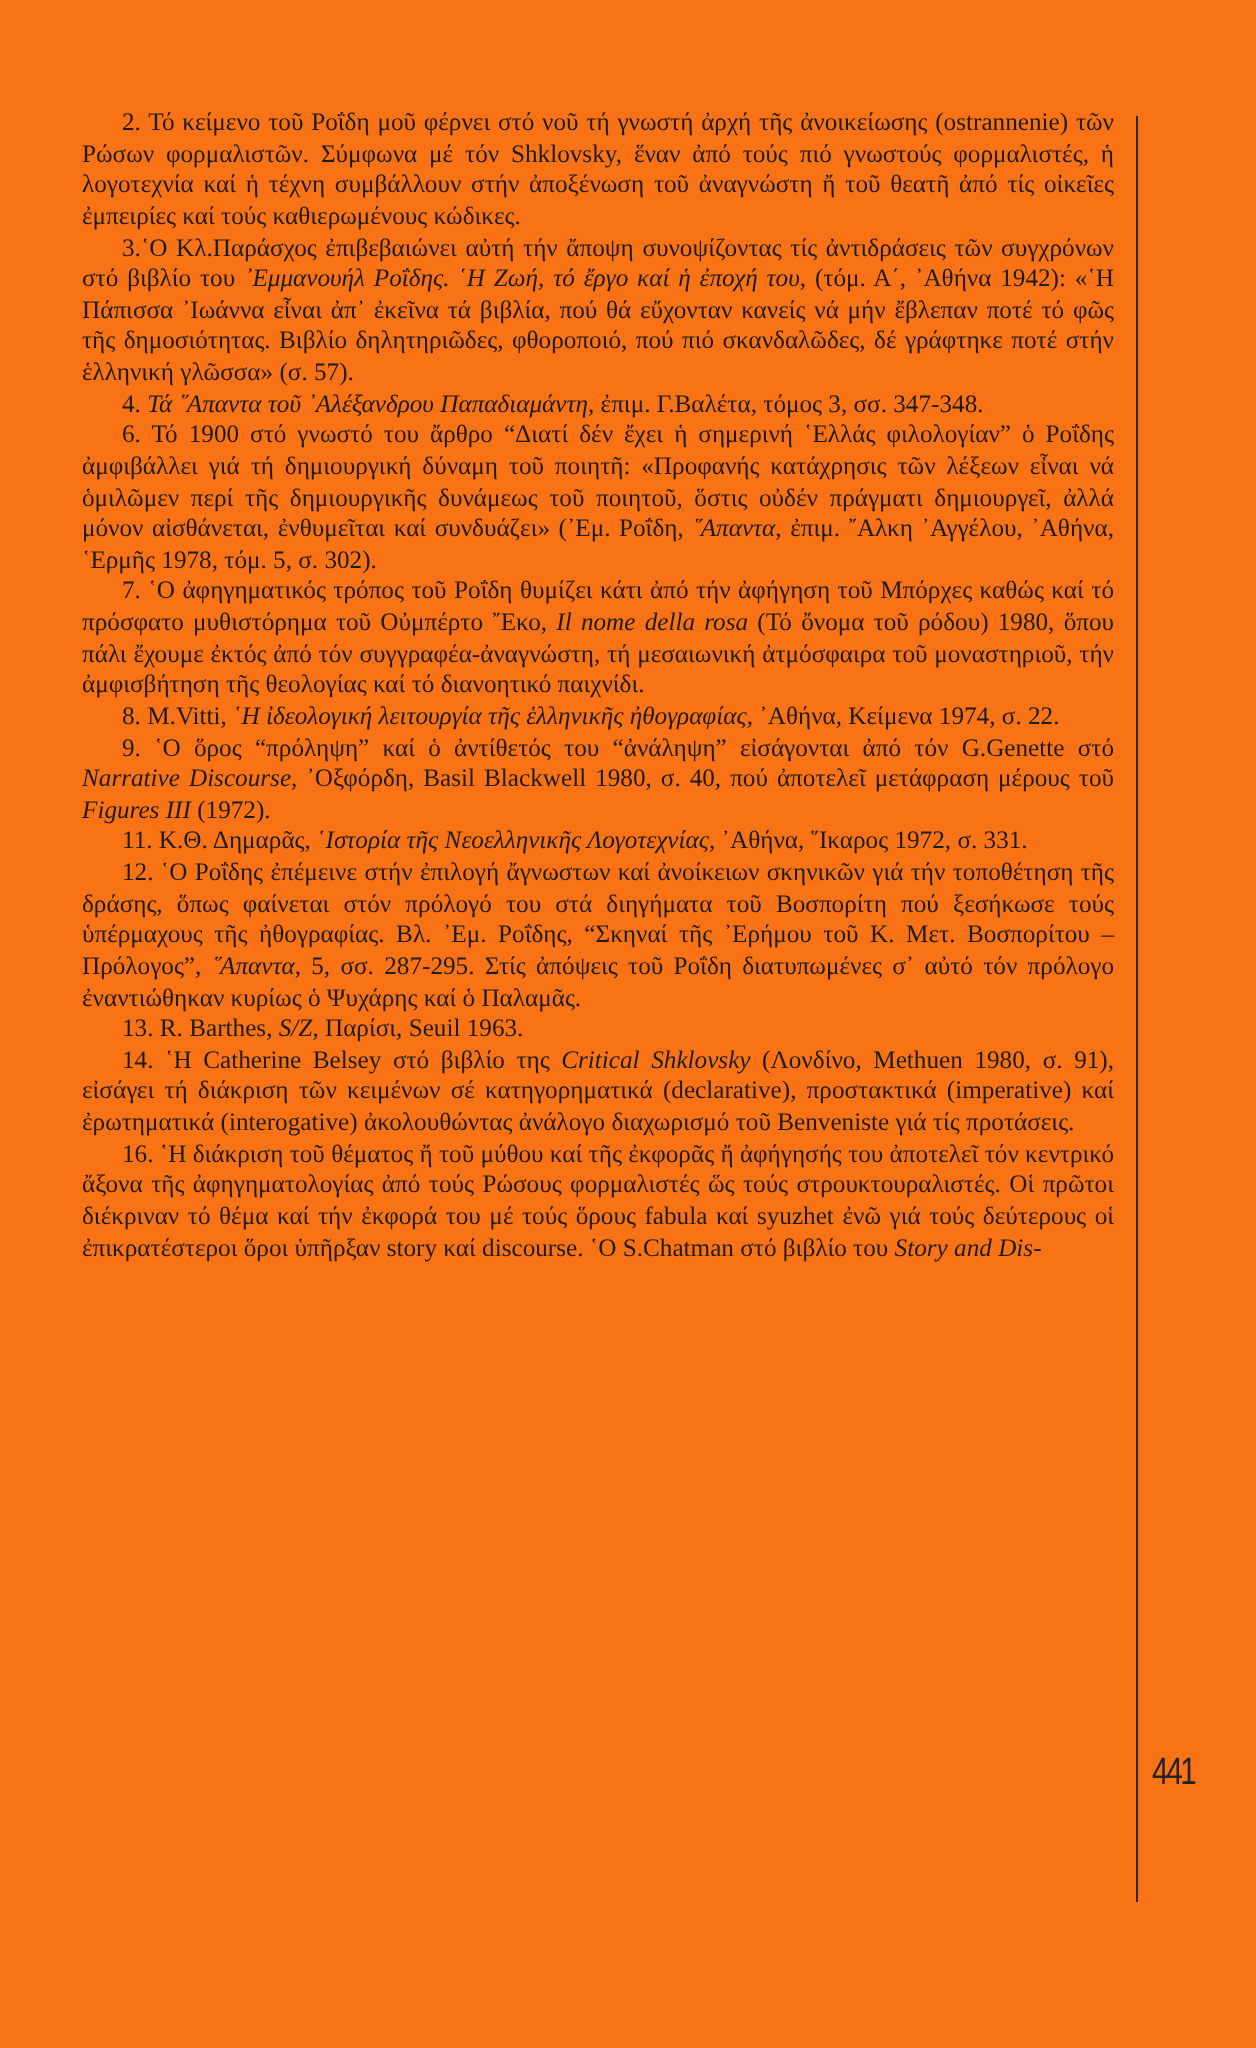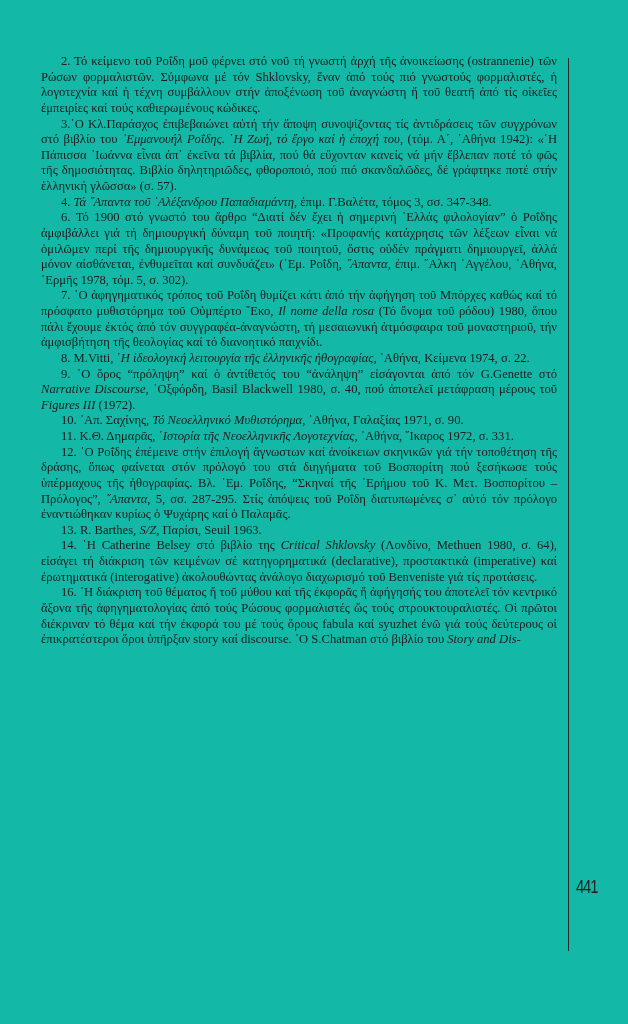--- a/index.html
+++ b/index.html
@@ -13,21 +13,21 @@
       position: relative;
       overflow: hidden;
       font-family: "Liberation Serif", "DejaVu Serif", serif;
       color: #1c1c1c;
     }
     .page {
       position: absolute;
       left: 0; top: 0;
       width: 628px;
       height: 1024px;
-      background: #14b8a6;
+      background: #f97316;
     }
     .notes {
       position: absolute;
       left: 41px;
       top: 54px;
       width: 516px;
       font-size: 12.6px;
       line-height: 15.62px;
       text-align: justify;
       hyphens: manual;
@@ -63,24 +63,23 @@
 <div class="page">
   <div class="notes" id="notes">
 
     <p class="note"><span>2.</span><span> Τό κείμενο τοῦ Ροΐδη μοῦ φέρνει στό νοῦ τή γνωστή ἀρχή τῆς ἀνοικείωσης (ostrannenie) τῶν Ρώσων φορμαλιστῶν. Σύμφωνα μέ τόν Shklovsky, ἕναν ἀπό τούς πιό γνωστούς φορμαλιστές, ἡ λογοτεχνία καί ἡ τέχνη συμβάλλουν στήν ἀπο­ξένωση τοῦ ἀναγνώστη ἤ τοῦ θεατῆ ἀπό τίς οἰκεῖες ἐμπειρίες καί τούς καθιερωμέ­νους κώδικες.</span></p>
     <p class="note"><span>3.</span><span>῾Ο Κλ.Παράσχος ἐπιβεβαιώνει αὐτή τήν ἄποψη συνοψίζοντας τίς ἀντιδρά­σεις τῶν συγχρόνων στό βιβλίο του </span><i>᾽Εμμανουήλ Ροΐδης. ῾Η Ζωή, τό ἔργο καί ἡ ἐποχή του</i><span>, (τόμ. Α΄, ᾽Αθήνα 1942): «῾Η Πάπισσα ᾽Ιωάννα εἶναι ἀπ᾽ ἐκεῖνα τά βι­βλία, πού θά εὔχονταν κανείς νά μήν ἔβλεπαν ποτέ τό φῶς τῆς δημοσιότητας. Βι­βλίο δηλητηριῶδες, φθοροποιό, πού πιό σκανδαλῶδες, δέ γράφτηκε ποτέ στήν ἑλληνική γλῶσσα» (σ. 57).</span></p>
     <p class="note"><span>4.</span><span> </span><i>Τά ῞Απαντα τοῦ ᾽Αλέξανδρου Παπαδιαμάντη</i><span>, ἐπιμ. Γ.Βαλέτα, τόμος 3, σσ. 347-348.</span></p>
     <p class="note"><span>6.</span><span> Τό 1900 στό γνωστό του ἄρθρο “Διατί δέν ἔχει ἡ σημερινή ῾Ελλάς φιλολο­γίαν” ὁ Ροΐδης ἀμφιβάλλει γιά τή δημιουργική δύναμη τοῦ ποιητῆ: «Προφανής κατάχρησις τῶν λέξεων εἶναι νά ὁμιλῶμεν περί τῆς δημιουργικῆς δυνάμεως τοῦ ποιητοῦ, ὅστις οὐδέν πράγματι δημιουργεῖ, ἀλλά μόνον αἰσθάνεται, ἐνθυμεῖται καί συνδυάζει» (᾽Εμ. Ροΐδη, </span><i>῞Απαντα</i><span>, ἐπιμ. ῎Αλκη ᾽Αγγέλου, ᾽Αθήνα, ῾Ερμῆς 1978, τόμ. 5, σ. 302).</span></p>
     <p class="note"><span>7.</span><span> ῾Ο ἀφηγηματικός τρόπος τοῦ Ροΐδη θυμίζει κάτι ἀπό τήν ἀφήγηση τοῦ Μπόρχες καθώς καί τό πρόσφατο μυθιστόρημα τοῦ Οὐμπέρτο ῎Εκο, </span><i>Il nome della rosa</i><span> (Τό ὄνομα τοῦ ρόδου) 1980, ὅπου πάλι ἔχουμε ἐκτός ἀπό τόν συγγραφέα-ἀναγνώστη, τή μεσαιωνική ἀτμόσφαιρα τοῦ μοναστηριοῦ, τήν ἀμφισβήτηση τῆς θεολογίας καί τό διανοητικό παιχνίδι.</span></p>
     <p class="note"><span>8.</span><span> M.Vitti, </span><i>῾Η ἰδεολογική λειτουργία τῆς ἑλληνικῆς ἠθογραφίας</i><span>, ᾽Αθήνα, Κεί­μενα 1974, σ. 22.</span></p>
     <p class="note"><span>9.</span><span> ῾Ο ὅρος “πρόληψη” καί ὁ ἀντίθετός του “ἀνάληψη” εἰσάγονται ἀπό τόν G.Genette στό </span><i>Narrative Discourse</i><span>, ᾽Οξφόρδη, Basil Blackwell 1980, σ. 40, πού ἀποτελεῖ μετάφραση μέρους τοῦ </span><i>Figures III</i><span> (1972).</span></p>
-    <p class="note"><span>10.</span><span> ᾽Απ. Σαχίνης, </span><i>Τό Νεοελληνικό Μυθιστόρημα</i><span>, ᾽Αθήνα, Γαλαξίας 1971, σ. 90.</span></p>
     <p class="note"><span>11.</span><span> Κ.Θ. Δημαρᾶς, </span><i>῾Ιστορία τῆς Νεοελληνικῆς Λογοτεχνίας</i><span>, ᾽Αθήνα, ῞Ικαρος 1972, σ. 331.</span></p>
     <p class="note"><span>12.</span><span> ῾Ο Ροΐδης ἐπέμεινε στήν ἐπιλογή ἄγνωστων καί ἀνοίκειων σκηνικῶν γιά τήν τοποθέτηση τῆς δράσης, ὅπως φαίνεται στόν πρόλογό του στά διηγήματα τοῦ Βοσπορίτη πού ξεσήκωσε τούς ὑπέρμαχους τῆς ἠθογραφίας. Βλ. ᾽Εμ. Ροΐδης, “Σκηναί τῆς ᾽Ερήμου τοῦ Κ. Μετ. Βοσπορίτου – Πρόλογος”, </span><i>῞Απαντα</i><span>, 5, σσ. 287-295. Στίς ἀπόψεις τοῦ Ροΐδη διατυπωμένες σ᾽ αὐτό τόν πρόλογο ἐναντιώθη­καν κυρίως ὁ Ψυχάρης καί ὁ Παλαμᾶς.</span></p>
     <p class="note"><span>13.</span><span> R. Barthes, </span><i>S/Z</i><span>, Παρίσι, Seuil 1963.</span></p>
-    <p class="note"><span>14.</span><span> ῾Η Catherine Belsey στό βιβλίο της </span><i>Critical Shklovsky</i><span> (Λονδίνο, Methuen 1980, σ. 64), εἰσάγει τή διάκριση τῶν κειμένων σέ κατηγορηματικά (declarative), προστακτικά (imperative) καί ἐρωτηματικά (interogative) ἀκολουθώντας ἀνάλογο διαχωρισμό τοῦ Benveniste γιά τίς προτάσεις.</span></p>
+    <p class="note"><span>14.</span><span> ῾Η Catherine Belsey στό βιβλίο της </span><i>Critical Shklovsky</i><span> (Λονδίνο, Methuen 1980, σ. 91), εἰσάγει τή διάκριση τῶν κειμένων σέ κατηγορηματικά (declarative), προστακτικά (imperative) καί ἐρωτηματικά (interogative) ἀκολουθώντας ἀνάλογο διαχωρισμό τοῦ Benveniste γιά τίς προτάσεις.</span></p>
     <p class="note"><span>16.</span><span> ῾Η διάκριση τοῦ θέματος ἤ τοῦ μύθου καί τῆς ἐκφορᾶς ἤ ἀφήγησής του ἀποτελεῖ τόν κεντρικό ἄξονα τῆς ἀφηγηματολογίας ἀπό τούς Ρώσους φορμαλι­στές ὥς τούς στρουκτουραλιστές. Οἱ πρῶτοι διέκριναν τό θέμα καί τήν ἐκφορά του μέ τούς ὅρους fabula καί syuzhet ἐνῶ γιά τούς δεύτερους οἱ ἐπικρατέστεροι ὅροι ὑπῆρξαν story καί discourse. ῾Ο S.Chatman στό βιβλίο του </span><i>Story and Dis-</i></p>
   </div>
 
   <div class="rule"></div>
 
   <div class="page-number">441</div>
 </div>
 
 </body></html>

